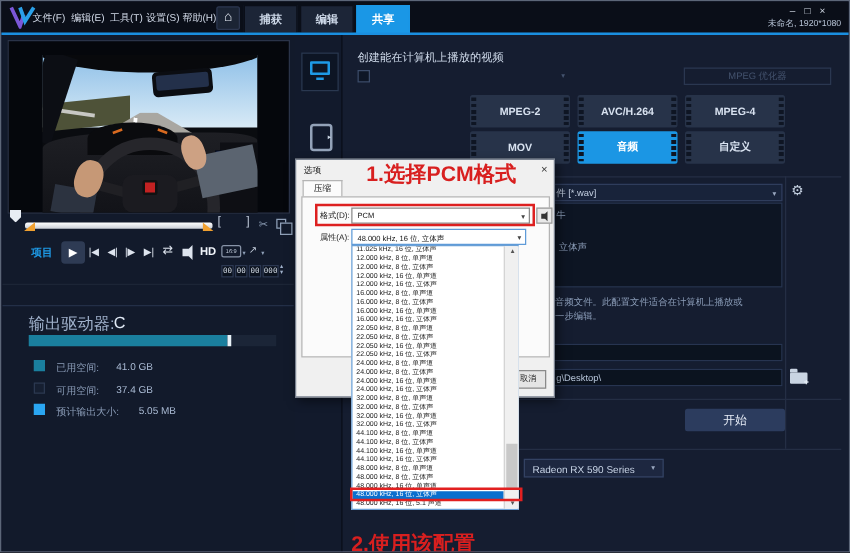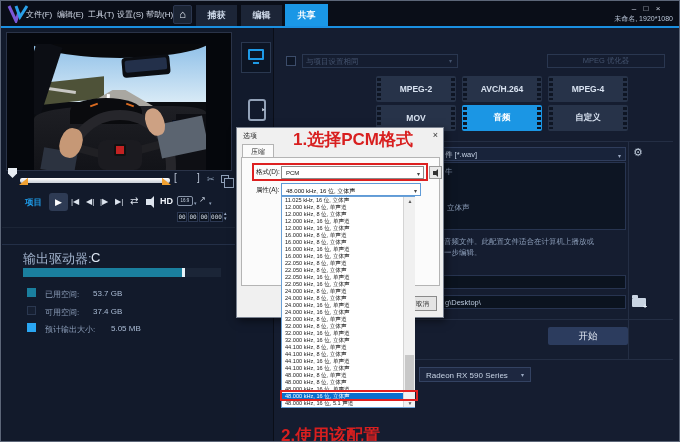--- a/index.html
+++ b/index.html
@@ -127,21 +127,21 @@
   .f8{left:547px;top:104px}
   .hdiv{height:1px;background:#242e44}
   .hd1{left:285px;top:140px;width:387px}.hd2{left:285px;top:318px;width:387px}.hd3{left:285px;top:358px;width:387px}
   .vdiv{left:627px;top:140px;width:1px;height:218px;background:#242e44}
   .wav-dd{left:285px;top:146px;width:340px;height:14px;background:#18233a;border:1px solid #2f3d5c}
   .wav-txt{left:158px;top:2px;font-size:7.5px;color:#c6d2e4;white-space:nowrap}
   .dd-caret{right:4px;top:4px;font-size:6px;color:#9aa8c0;position:absolute}
   .gear{left:632px;top:145px;font-size:11px;color:#c2cede}
   .info-box{left:285px;top:161px;width:340px;height:68px;background:#0d1523;border:1px solid #273450}
   .info1{left:158px;top:4px;font-size:7.5px;color:#8b9db8}
-  .info2{left:160px;top:40px;font-size:7.5px;color:#8b9db8}
+  .info2{left:160px;top:30px;font-size:7.5px;color:#8b9db8}
   .desc{font-size:7.5px;color:#8b9db8;white-space:nowrap}
   .d1{left:443px;top:236px}.d2{left:443px;top:247px}
   .txt-in{left:285px;width:340px;height:14px;background:#0b131f;border:1px solid #273450}
   .ti1{top:274px}.ti2{top:294px}
   .path-txt{left:158px;top:2px;font-size:7.5px;color:#b8c6da;white-space:nowrap}
   .folder{left:631px;top:297px;width:14px;height:9px;background:#c9d4e2;border-radius:1px}
   .folder::before{content:"";position:absolute;left:0;top:-3px;width:6px;height:3px;background:#c9d4e2;border-radius:1px 1px 0 0}
   .folder::after{content:"+";position:absolute;right:-1px;bottom:-3px;font-size:7px;color:#e8f0f8;font-weight:bold}
   .start-btn{left:547px;top:326px;width:80px;height:18px;background:#2c3c5e;border-radius:2px;color:#e8eef8;
     font-size:9.5px;display:flex;align-items:center;justify-content:center}
@@ -272,37 +272,37 @@
   <div class="a div-b"></div>
 
   <span class="a out-label ol1">输出驱动器:</span>
   <span class="a out-label out-val-c">C</span>
   <div class="a bar-track">
     <div class="a bar-fill"></div>
     <div class="a bar-mark"></div>
   </div>
   <div class="a sq sq-used"></div>
   <span class="a leg-label lu">已用空间:</span>
-  <span class="a leg-val vu">53.7 GB</span>
+  <span class="a leg-val vu">41.0 GB</span>
   <div class="a sq sq-free"></div>
   <span class="a leg-label lf">可用空间:</span>
   <span class="a leg-val vf">37.4 GB</span>
   <div class="a sq sq-est"></div>
   <span class="a leg-label le">预计输出大小:</span>
   <span class="a leg-val ve">5.05 MB</span>
 
   <div class="a mon-btn">
     <div class="a mon-ico"></div>
     <div class="a mon-stand"></div>
   </div>
   <div class="a dev-ico"></div>
   <span class="a dev-arrow">‣</span>
 
+  <span class="a share-title">创建能在计算机上播放的视频</span>
   <div class="a chk"></div>
-  <div class="a dis-combo">与项目设置相同</div>
   <span class="a dis-caret">▾</span>
   <div class="a dis-btn">MPEG 优化器</div>
 
   <div class="fmt f2">MPEG-2</div>
   <div class="fmt f3">AVC/H.264</div>
   <div class="fmt f4">MPEG-4</div>
   <div class="fmt f7">音频</div>
   <div class="fmt f6">MOV</div>
   <div class="fmt f8">自定义</div>
 

